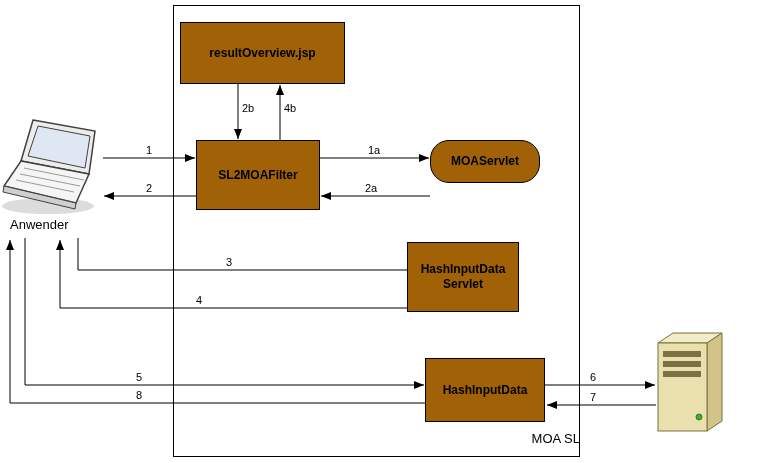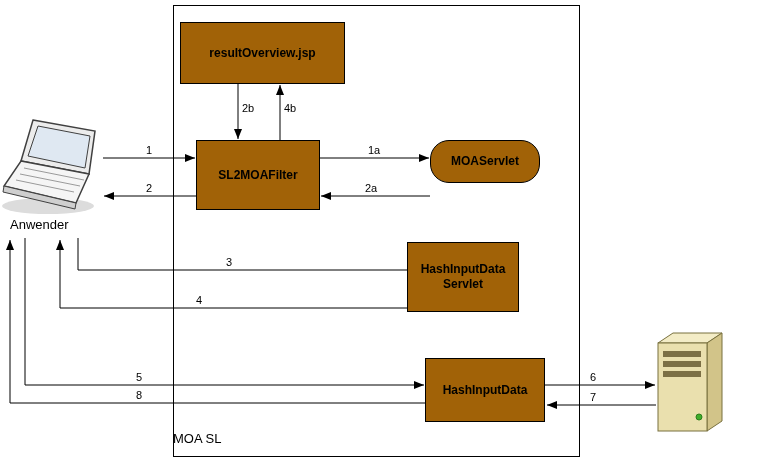--- a/index.html
+++ b/index.html
@@ -5,21 +5,21 @@
   * { margin:0; padding:0; box-sizing:border-box; }
   html,body { background:#ffffff; font-family:"Liberation Sans", sans-serif; }
   .canvas { position:relative; width:760px; height:463px; background:#ffffff; overflow:hidden; }
   svg.layer { position:absolute; left:0; top:0; width:760px; height:463px; }
   .outer-box { position:absolute; border:1px solid #000; background:transparent; }
   .node { position:absolute; background:#a16207; border:1px solid #000;
           display:flex; align-items:center; justify-content:center;
           text-align:center; font-size:12px; color:#000; white-space:pre-line; line-height:1.25;font-weight:bold; }
   .arrow-lbl { position:absolute; font-size:11px; color:#000; line-height:1; }
   .actor-lbl { position:absolute; font-size:13px; color:#000; text-align:left; }
-  .container-lbl { position:absolute; font-size:13px; color:#000; text-align:left; }
+  .container-lbl { position:absolute; font-size:13px; color:#000; text-align:right; }
 </style>
 </head>
 <body>
 
 <div class="canvas">
 
   <svg class="layer" viewBox="0 0 760 463">
     <defs>
       <marker id="ah" markerWidth="11" markerHeight="9" refX="10" refY="4" orient="auto" markerUnits="userSpaceOnUse">
         <path d="M0,0 L10,4 L0,8 Z" fill="#000"></path>

